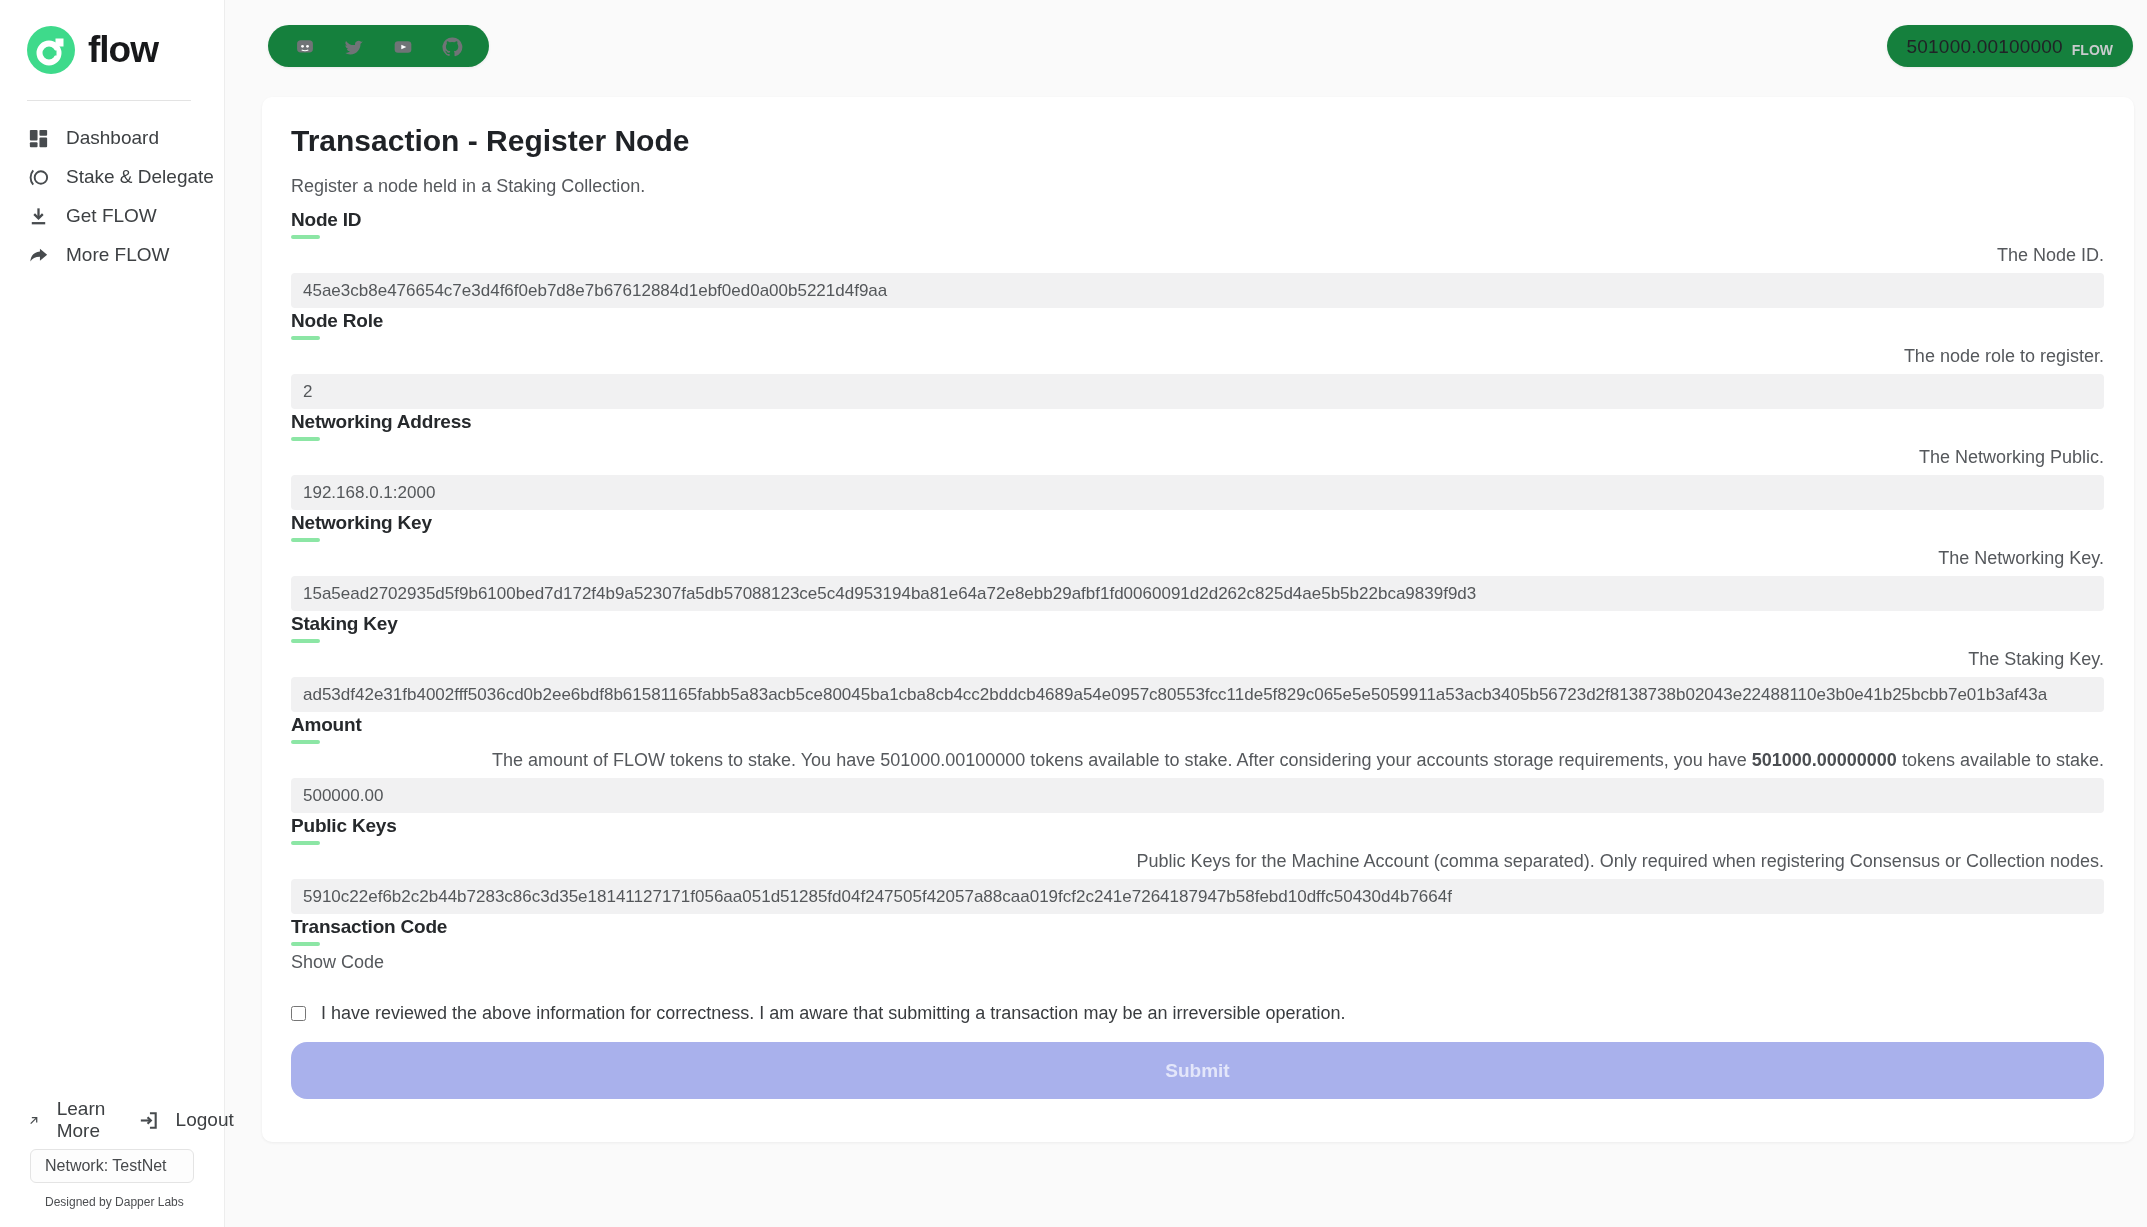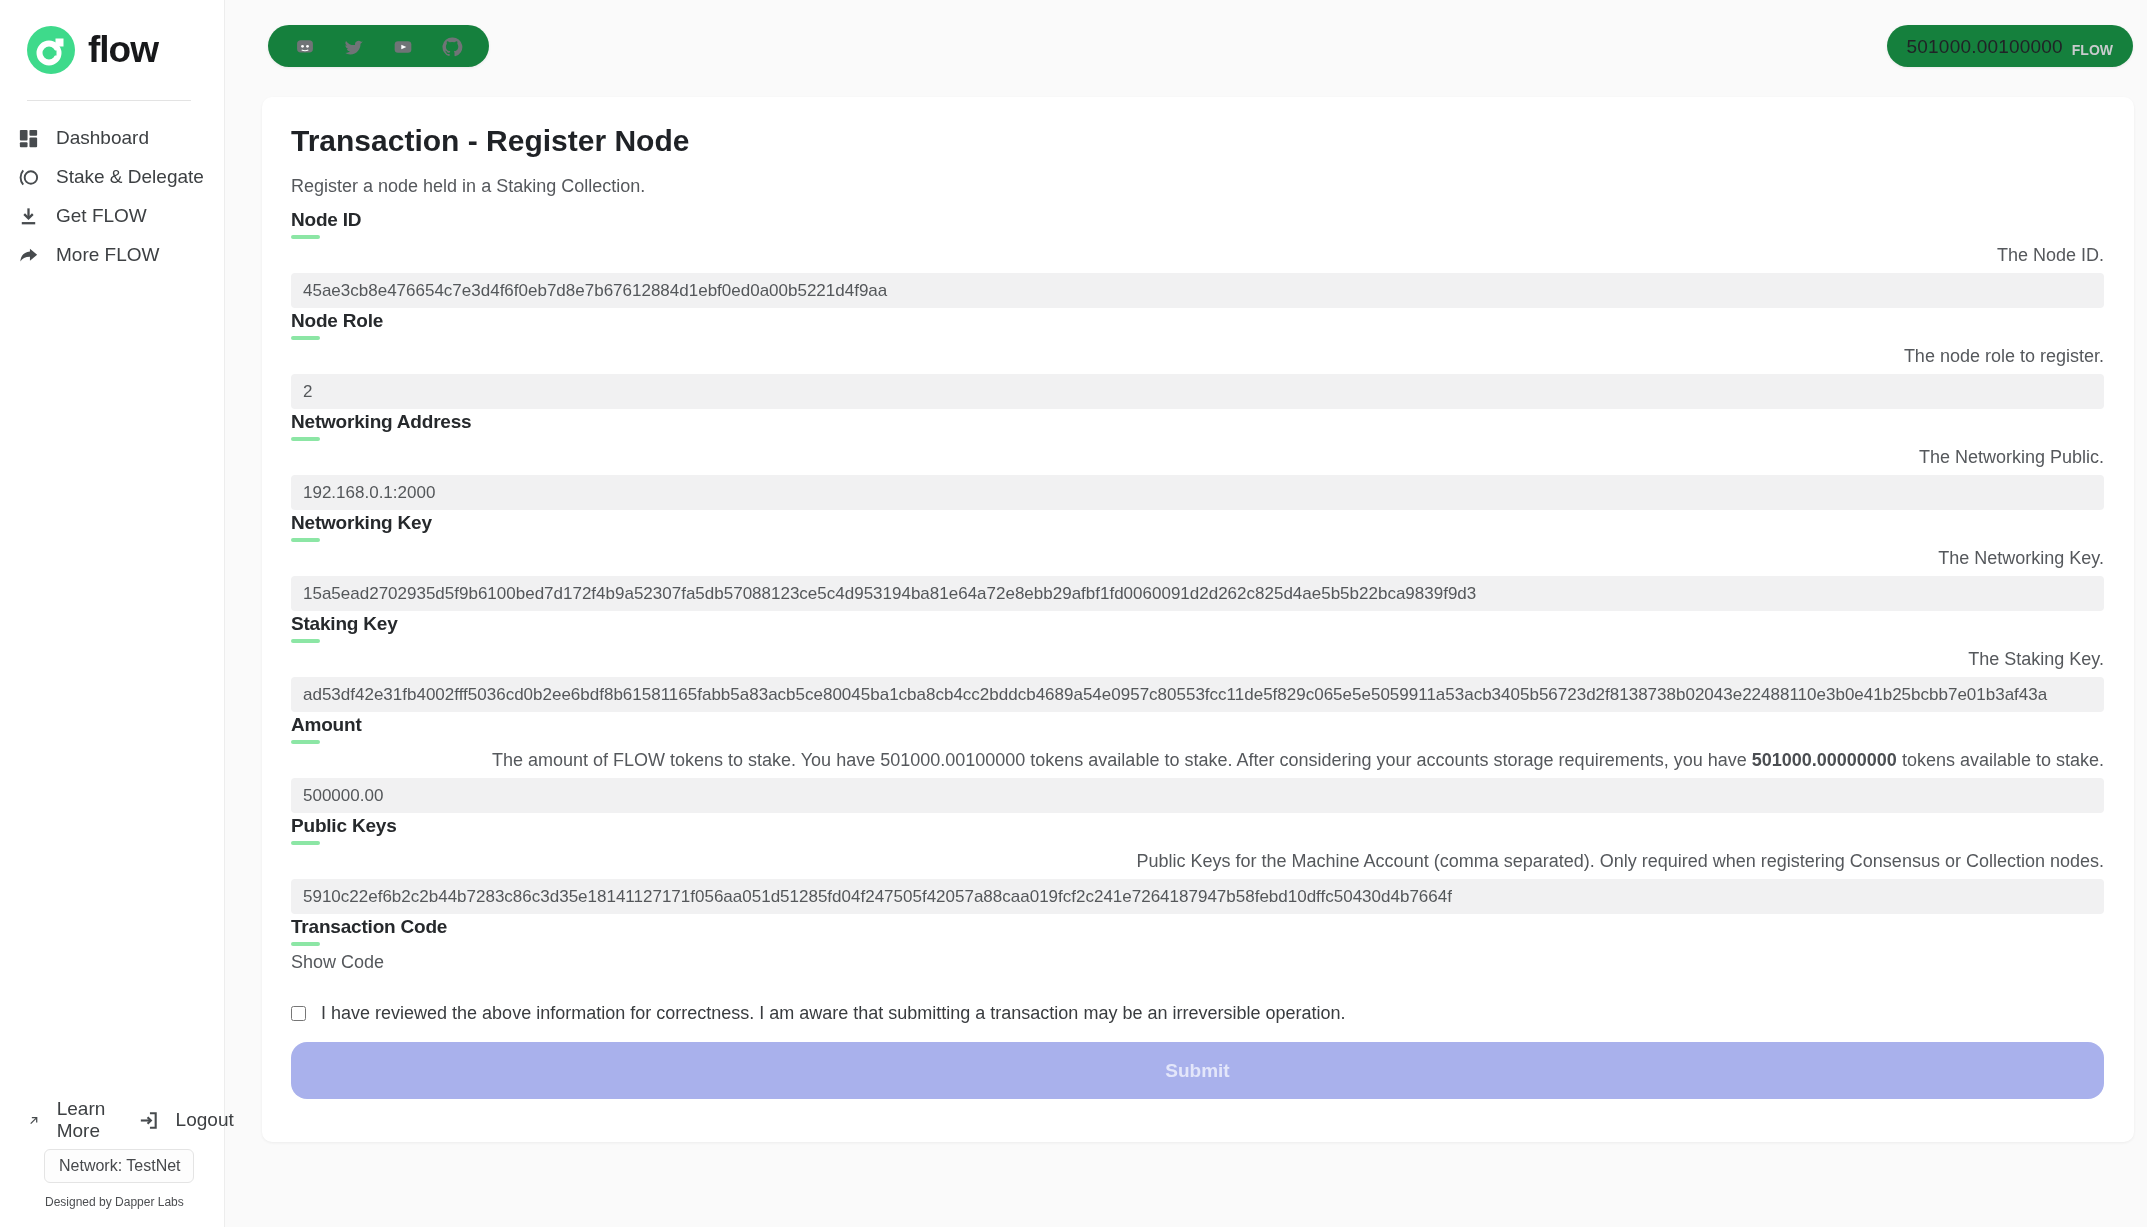--- a/index.html
+++ b/index.html
@@ -28,29 +28,29 @@
   .sidebar{
     width:225px;min-width:225px;height:100%;
     background:#fff;border-right:1px solid #ededed;
     display:flex;flex-direction:column;
     padding:26px 0 18px 0;
   }
   .logo-row{display:flex;align-items:center;gap:13px;padding-left:27px;}
   .logo-mark{width:48px;height:48px;display:block;}
   .logo-word{font-size:37px;font-weight:bold;color:#17181a;letter-spacing:-1px;}
   .sidebar-divider{height:1px;background:#e3e3e3;margin:26px 33px 22px 27px;}
-  .nav{display:flex;flex-direction:column;gap:9px;padding-left:17px;}
+  .nav{display:flex;flex-direction:column;gap:9px;padding-left:27px;}
   .nav-item{display:flex;align-items:center;gap:16px;height:30px;cursor:pointer;color:#3d4043;}
   .nav-item .icon{width:23px;height:23px;color:#474b4e;display:flex;align-items:center;justify-content:center;}
   .nav-item .icon svg{width:100%;height:100%;}
   .nav-label{font-size:19px;}
   .sidebar-spacer{flex:1;}
   .sidebar-footer{display:flex;gap:22px;padding-left:27px;}
   .network-badge{
-    margin:14px 30px 4px 44px;border:1px solid #e4e4e4;border-radius:6px;
+    margin:14px 30px 4px 30px;border:1px solid #e4e4e4;border-radius:6px;
     background:#fdfdfd;padding:7px 0 7px 14px;font-size:16px;color:#47494c;
   }
   .credit{padding-left:45px;font-size:12px;color:#4c4e51;margin-top:8px;}
   
   .main{flex:1;display:flex;flex-direction:column;min-width:0;}
   .topbar{display:flex;justify-content:space-between;align-items:center;padding:25px 14px 0 43px;}
   .pill{
     background:#15803d;border-radius:999px;box-shadow:0 1px 3px rgba(0,0,0,.07);
     display:flex;align-items:flex-end;
   }

